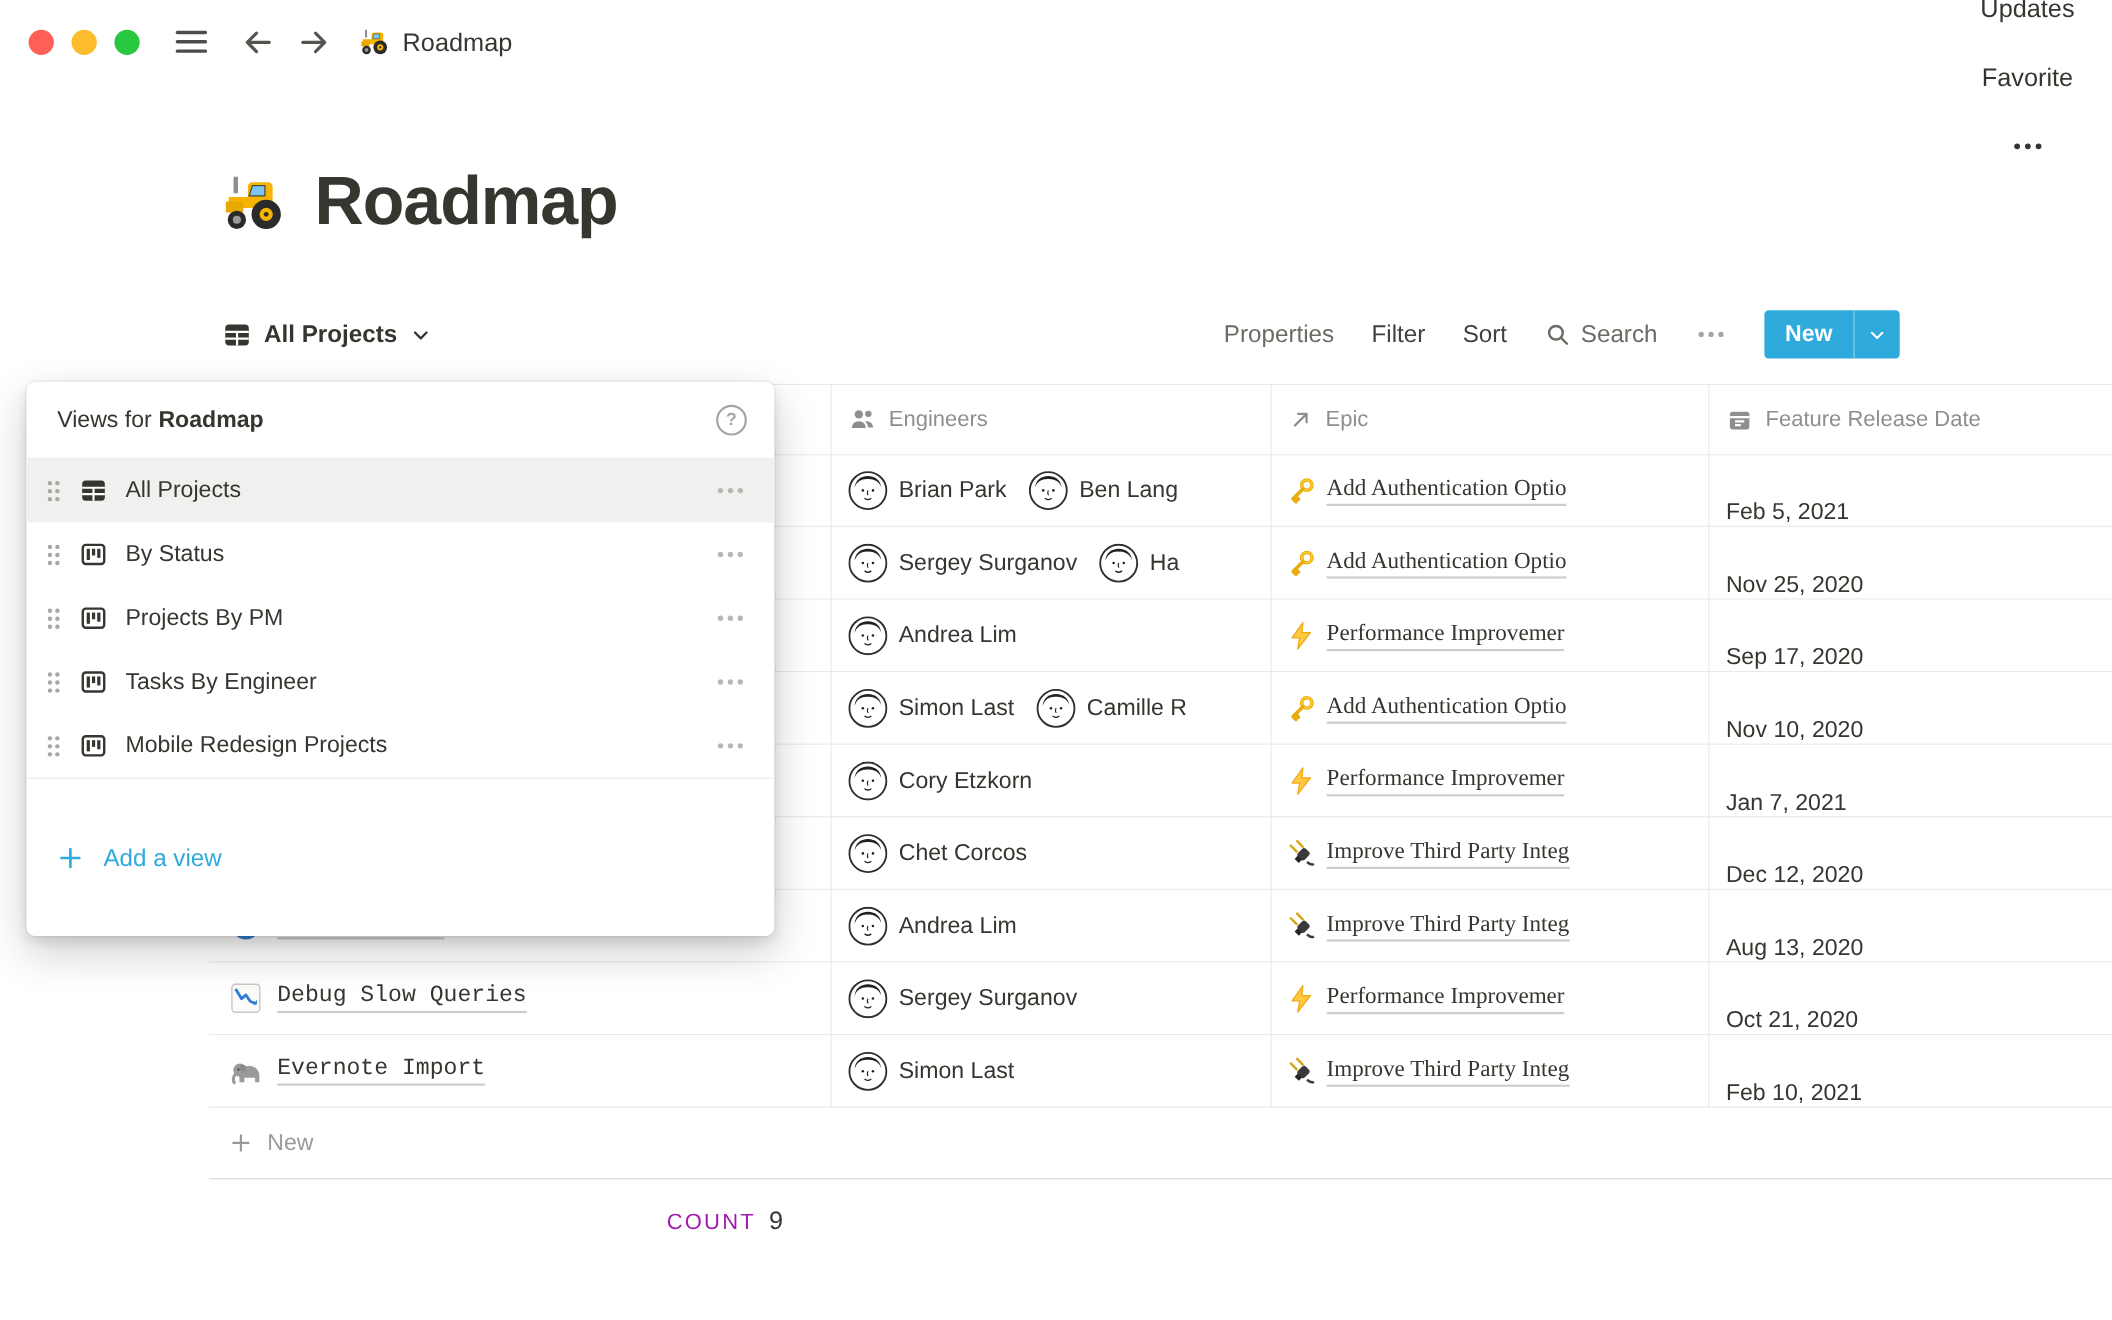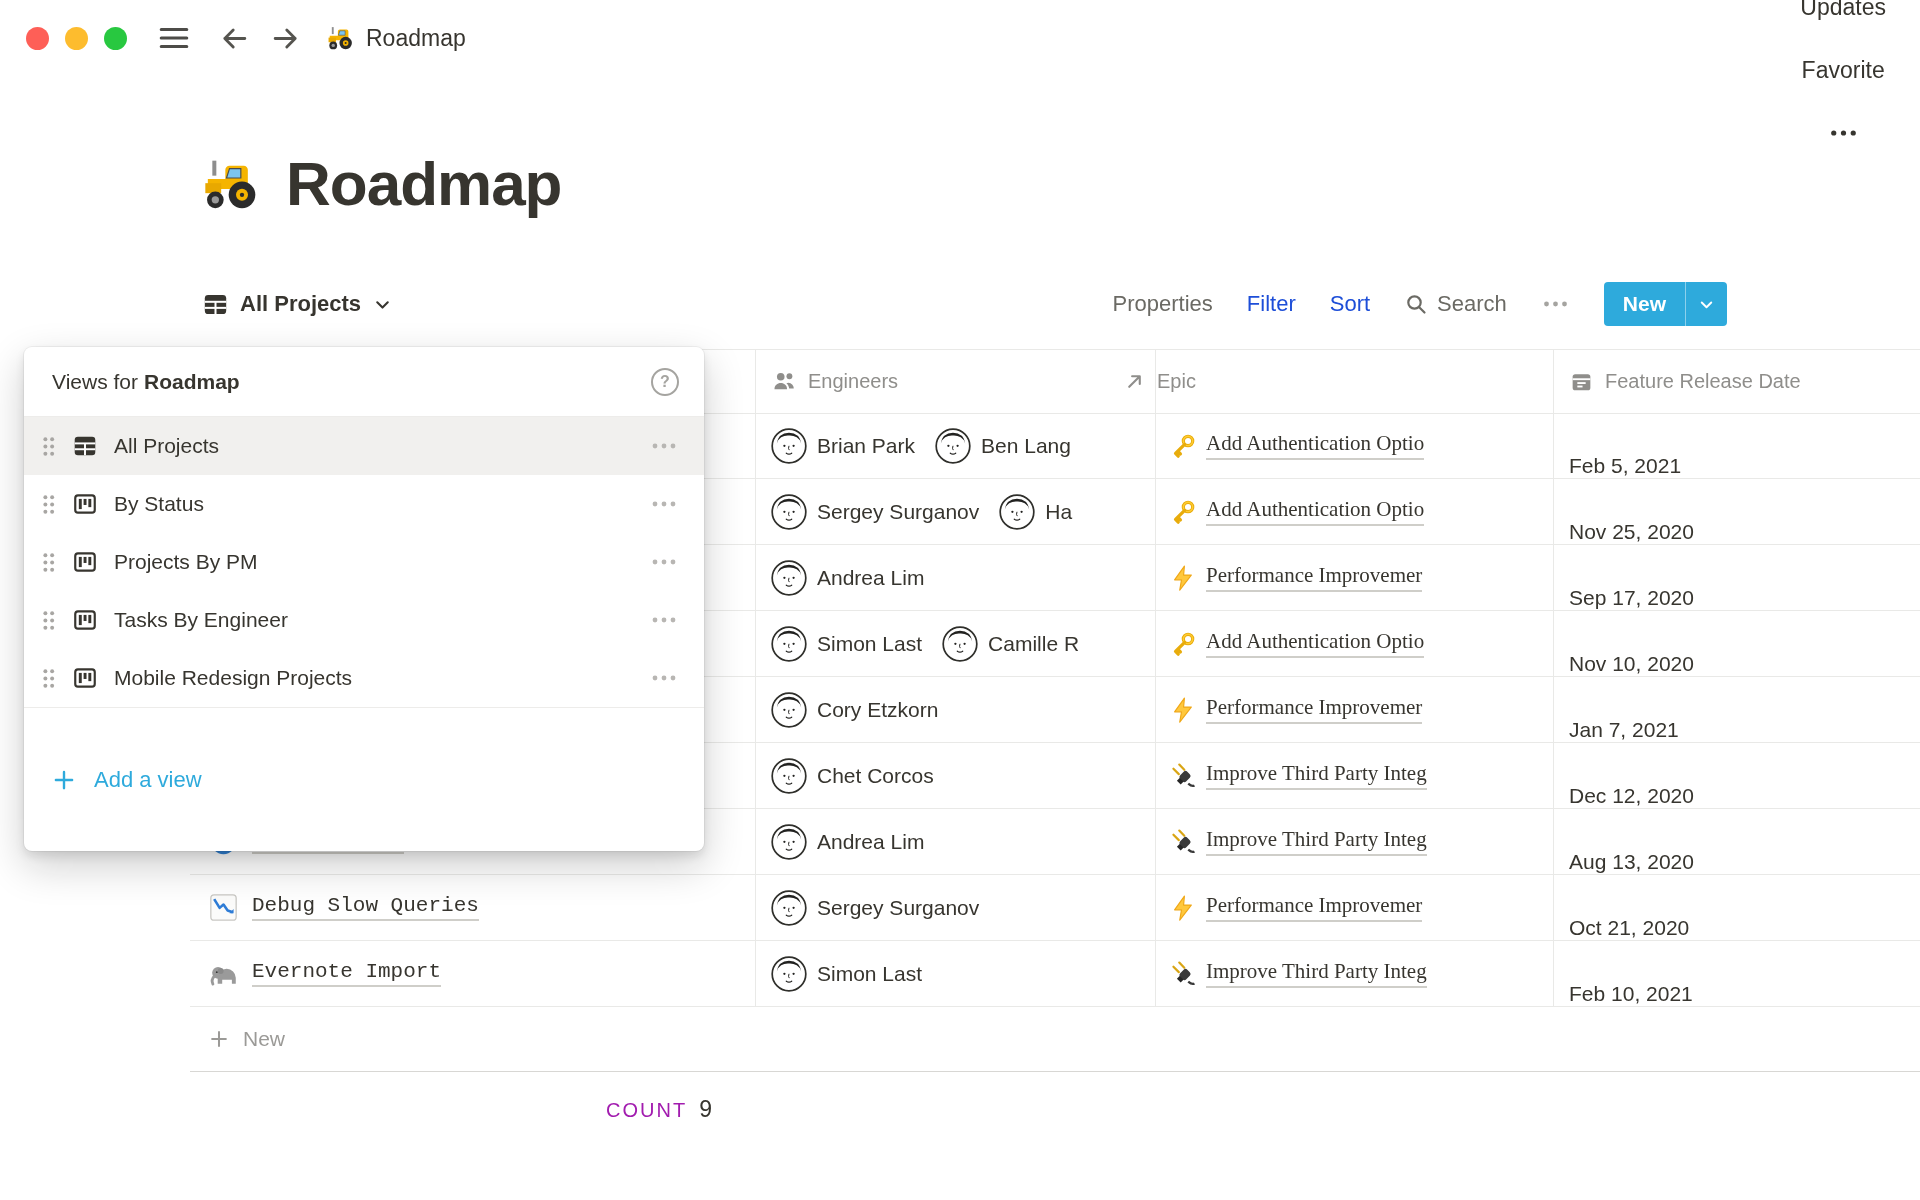--- a/index.html
+++ b/index.html
@@ -23,21 +23,21 @@
   .topbar-right .menu-item{cursor:default;}
   .top-dots{color:#37352F;}
   
   .page-title{position:absolute;left:202px;top:148px;display:flex;align-items:center;gap:24px;}
   .page-title h1{margin:0;font-size:62px;font-weight:700;letter-spacing:-1px;color:#37352F;}
   
   .toolbar{position:absolute;left:202px;right:193px;top:282px;height:44px;display:flex;align-items:center;}
   .view-selector{display:flex;align-items:center;gap:11px;font-size:22px;font-weight:700;color:#37352F;cursor:pointer;}
   .toolbar-right{margin-left:auto;display:flex;align-items:center;gap:34px;font-size:22px;}
   .tb-gray{color:#6B6A64;cursor:pointer;}
-  .tb-blue{color:#1d4ed8;cursor:pointer;}
+  .tb-blue{color:#404040;cursor:pointer;}
   .search-group{display:flex;align-items:center;gap:9px;color:#6B6A64;cursor:pointer;}
   .tb-dots{color:#A5A4A0;cursor:pointer;}
   .new-btn{display:flex;align-items:stretch;background:#2EAADC;border-radius:4px;height:44px;color:#fff;cursor:pointer;overflow:hidden;}
   .new-btn .new-main{display:flex;align-items:center;padding:0 19px;font-size:21px;font-weight:600;}
   .new-btn .new-split{width:1px;background:rgba(255,255,255,.45);margin:0;}
   .new-btn .new-chev{display:flex;align-items:center;padding:0 11px;color:#fff;}
   
   .hline{position:absolute;left:190px;right:0;height:1px;background:#E9E9E7;}
   .vline{position:absolute;width:1px;background:#E9E9E7;top:349px;height:658px;}
   .thead-cell{position:absolute;top:349px;height:64px;display:flex;align-items:center;gap:11px;padding-left:16px;
@@ -276,21 +276,21 @@
 <div class="vline" style="left:755px"></div>
 <div class="vline" style="left:1155px"></div>
 <div class="vline" style="left:1553px"></div>
 
 <div class="thead-cell" style="left:755px;width:400px">
   <svg width="26" height="26">
       <use href="#icon-people"></use>
     </svg>
   <span>Engineers</span>
 </div>
-<div class="thead-cell" style="left:1107px;width:398px">
+<div class="thead-cell" style="left:1155px;width:398px">
   <svg width="23" height="23">
       <use href="#icon-arrow-ne"></use>
     </svg>
   <span>Epic</span>
 </div>
 <div class="thead-cell" style="left:1553px;right:0">
   <svg width="25" height="25">
       <use href="#icon-calendar"></use>
     </svg>
   <span>Feature Release Date</span>

